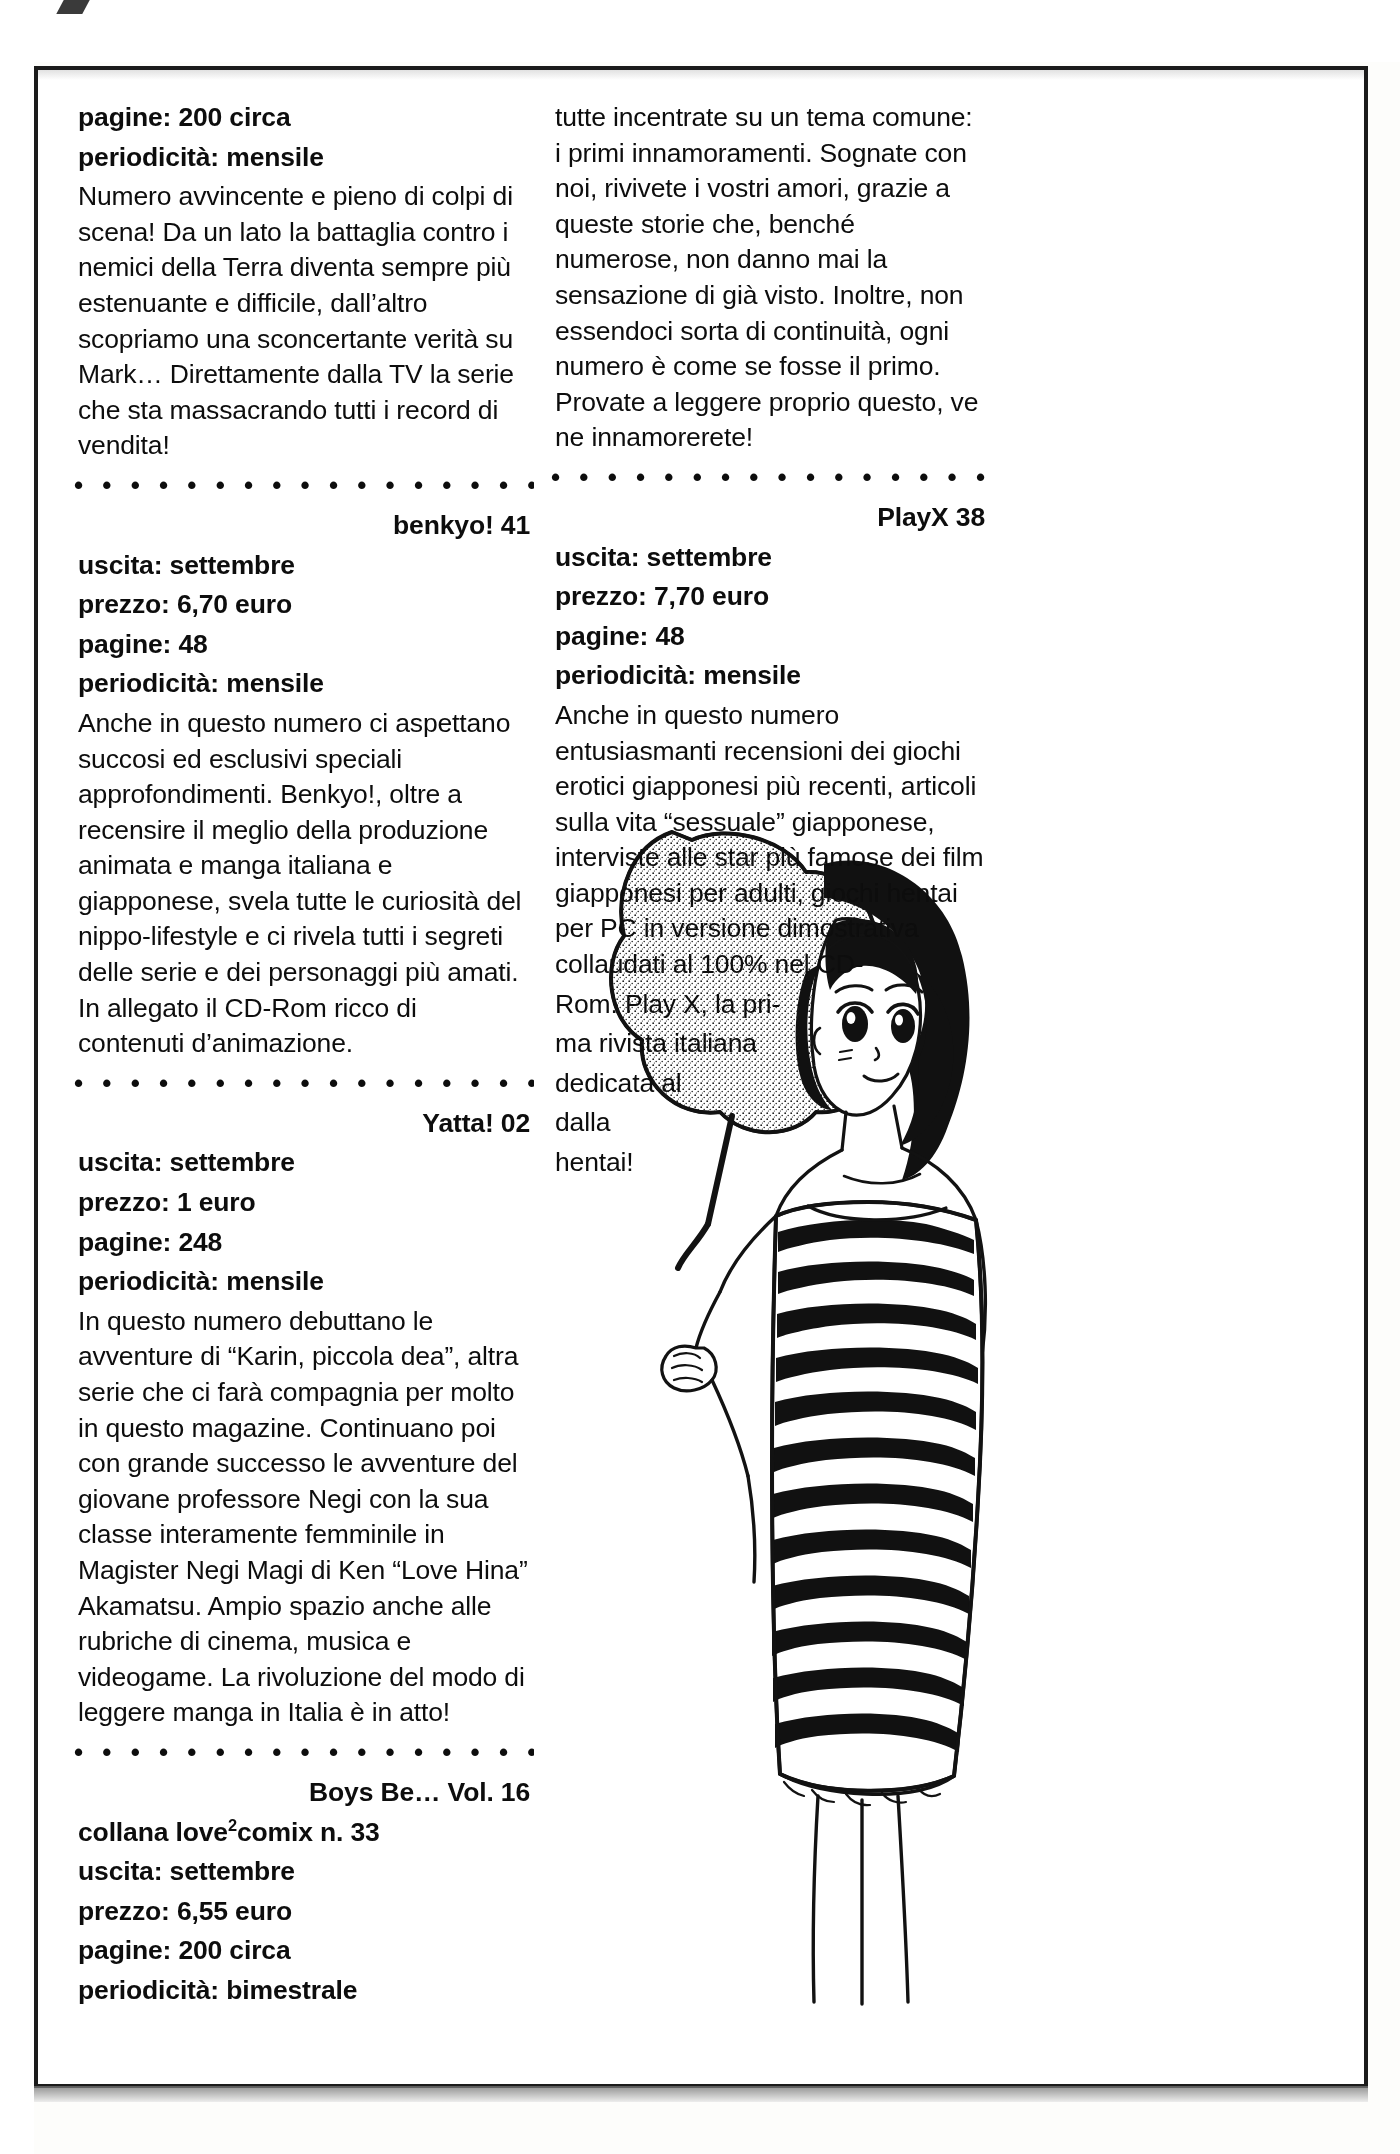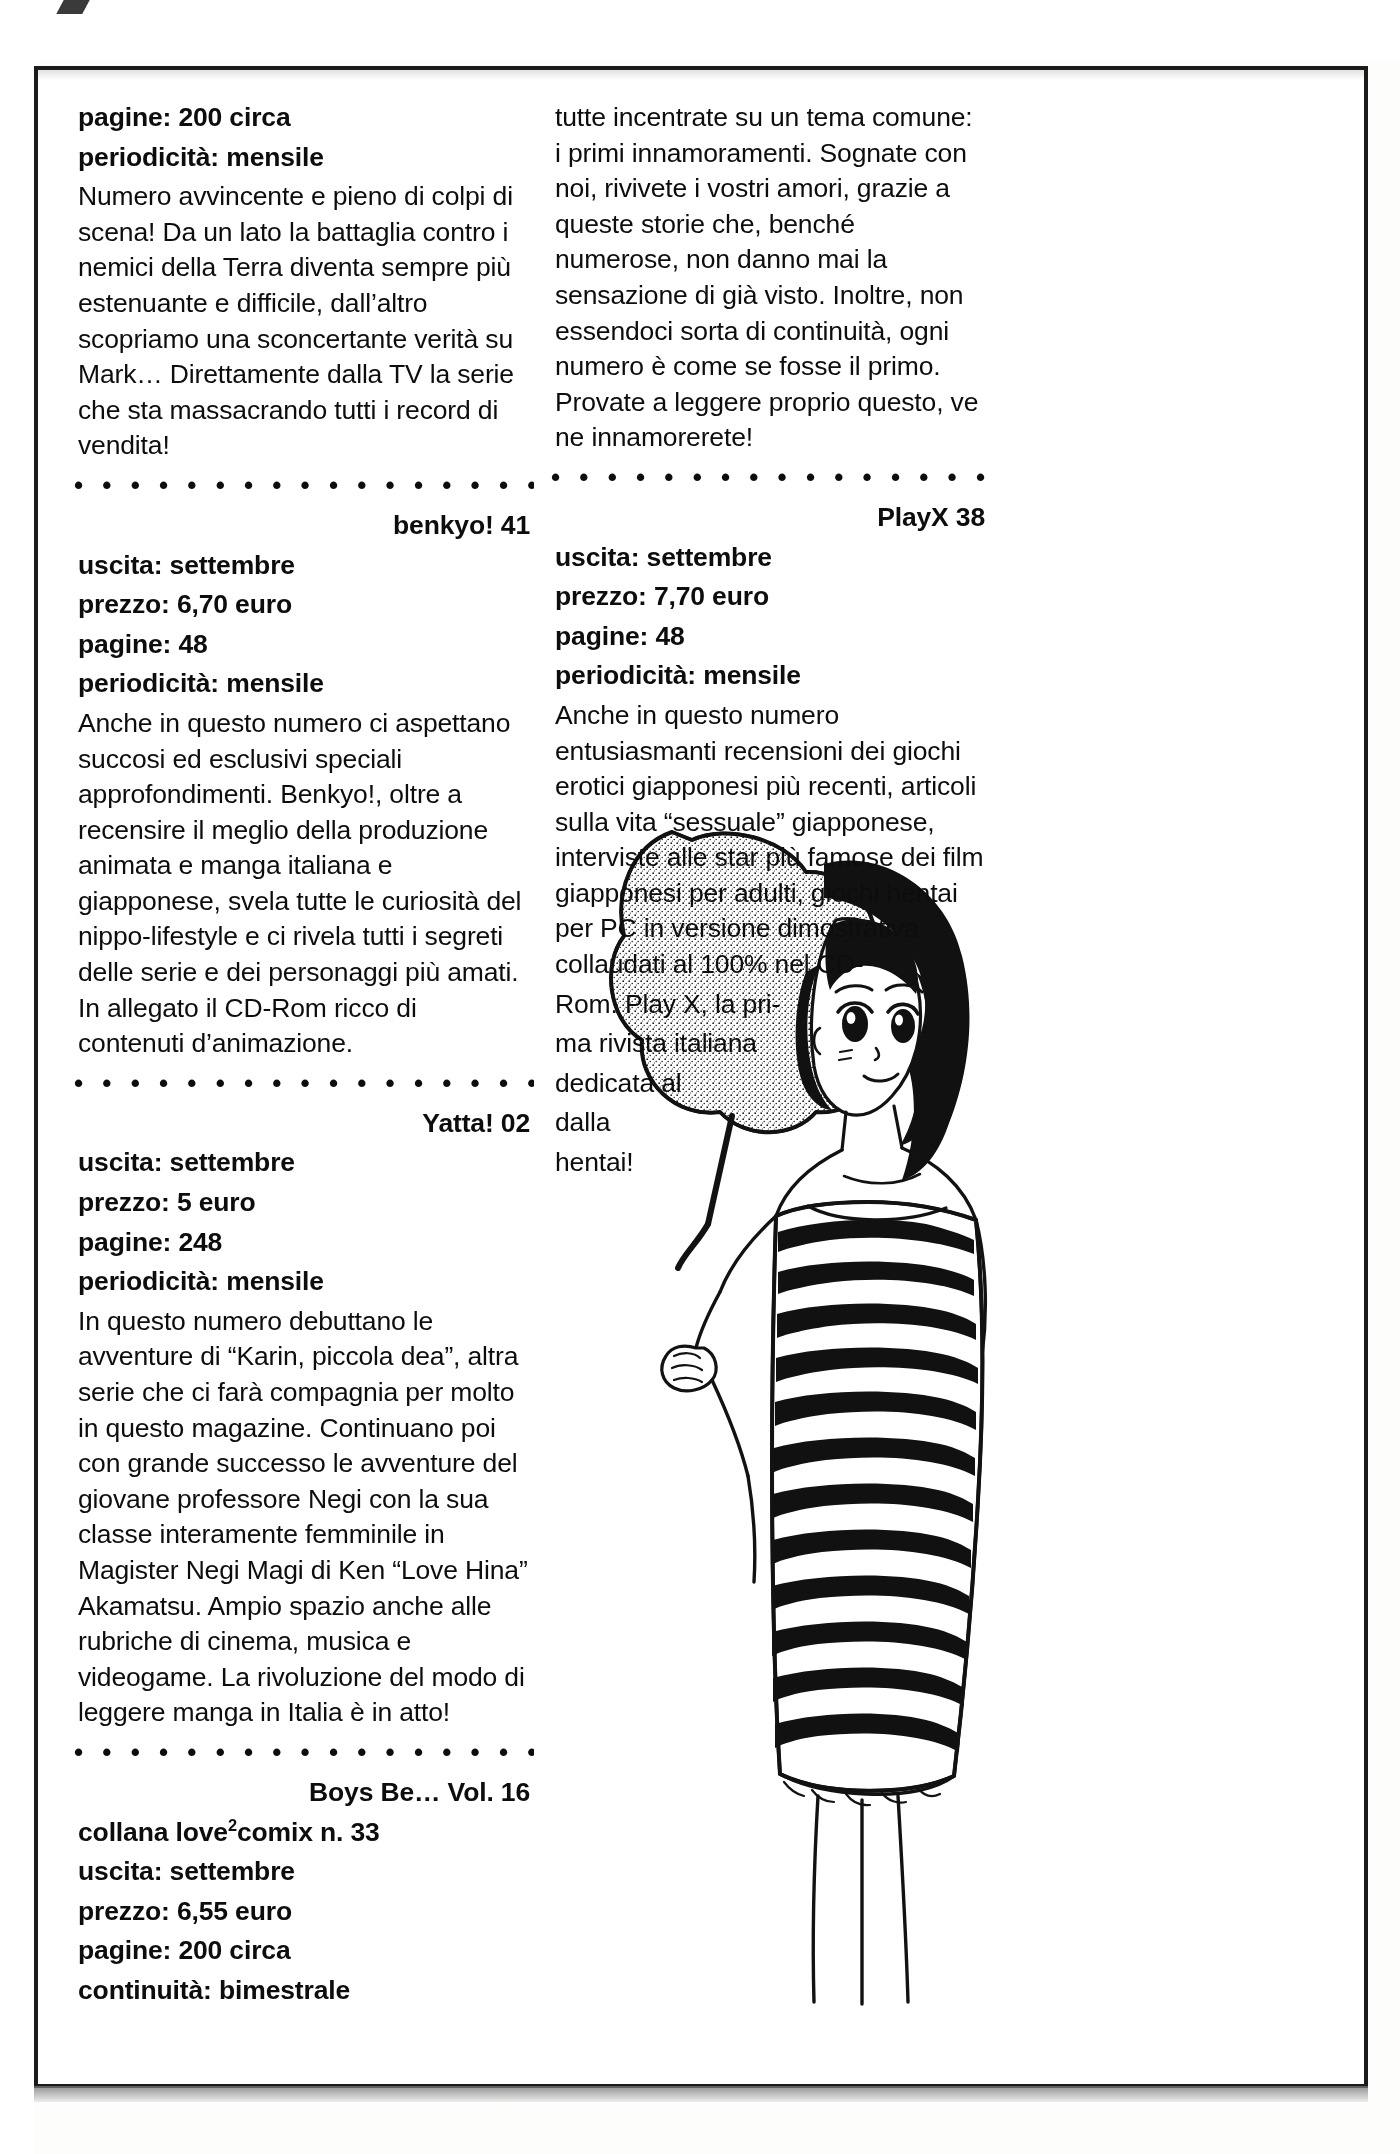--- a/index.html
+++ b/index.html
@@ -286,33 +286,33 @@
       <p class="bold-line">uscita: settembre</p>
       <p class="bold-line">prezzo: 6,70 euro</p>
       <p class="bold-line">pagine: 48</p>
       <p class="bold-line">periodicità: mensile</p>
       <p>Anche in questo numero ci aspettano succosi ed esclusivi speciali approfondimenti. Benkyo!, oltre a recensire il meglio della produzione animata e manga italiana e giapponese, svela tutte le curiosità del nippo-lifestyle e ci rivela tutti i segreti delle serie e dei personaggi più amati. In allegato il CD-Rom ricco di contenuti d’animazione.</p>
 
       <div class="dots dots-left">• • • • • • • • • • • • • • • • • • • •</div>
 
       <p class="bold-block">Yatta! 02</p>
       <p class="bold-line">uscita: settembre</p>
-      <p class="bold-line">prezzo: 5 euro</p>
+      <p class="bold-line">prezzo: 1 euro</p>
       <p class="bold-line">pagine: 248</p>
       <p class="bold-line">periodicità: mensile</p>
       <p>In questo numero debuttano le avventure di “Karin, piccola dea”, altra serie che ci farà compagnia per molto in questo magazine. Continuano poi con grande successo le avventure del giovane professore Negi con la sua classe interamente femminile in Magister Negi Magi di Ken “Love Hina” Akamatsu. Ampio spazio anche alle rubriche di cinema, musica e videogame. La rivoluzione del modo di leggere manga in Italia è in atto!</p>
 
       <div class="dots dots-left">• • • • • • • • • • • • • • • • • • • •</div>
 
       <p class="bold-block">Boys Be… Vol. 16</p>
       <p class="bold-line"><span>collana love</span><span class="sup">2</span><span>comix n. 33</span></p>
       <p class="bold-line">uscita: settembre</p>
       <p class="bold-line">prezzo: 6,55 euro</p>
       <p class="bold-line">pagine: 200 circa</p>
-      <p class="bold-line">continuità: bimestrale</p>
+      <p class="bold-line">periodicità: bimestrale</p>
 
     </div>
 
     <div class="col col-right">
 
       <p>tutte incentrate su un tema comune: i primi innamoramenti. Sognate con noi, rivivete i vostri amori, grazie a queste storie che, benché numerose, non danno mai la sensazione di già visto. Inoltre, non essendoci sorta di continuità, ogni numero è come se fosse il primo. Provate a leggere proprio questo, ve ne innamorerete!</p>
 
       <div class="dots dots-right">• • • • • • • • • • • • • • • • • • •</div>
 
       <p class="bold-block">PlayX 38</p>

